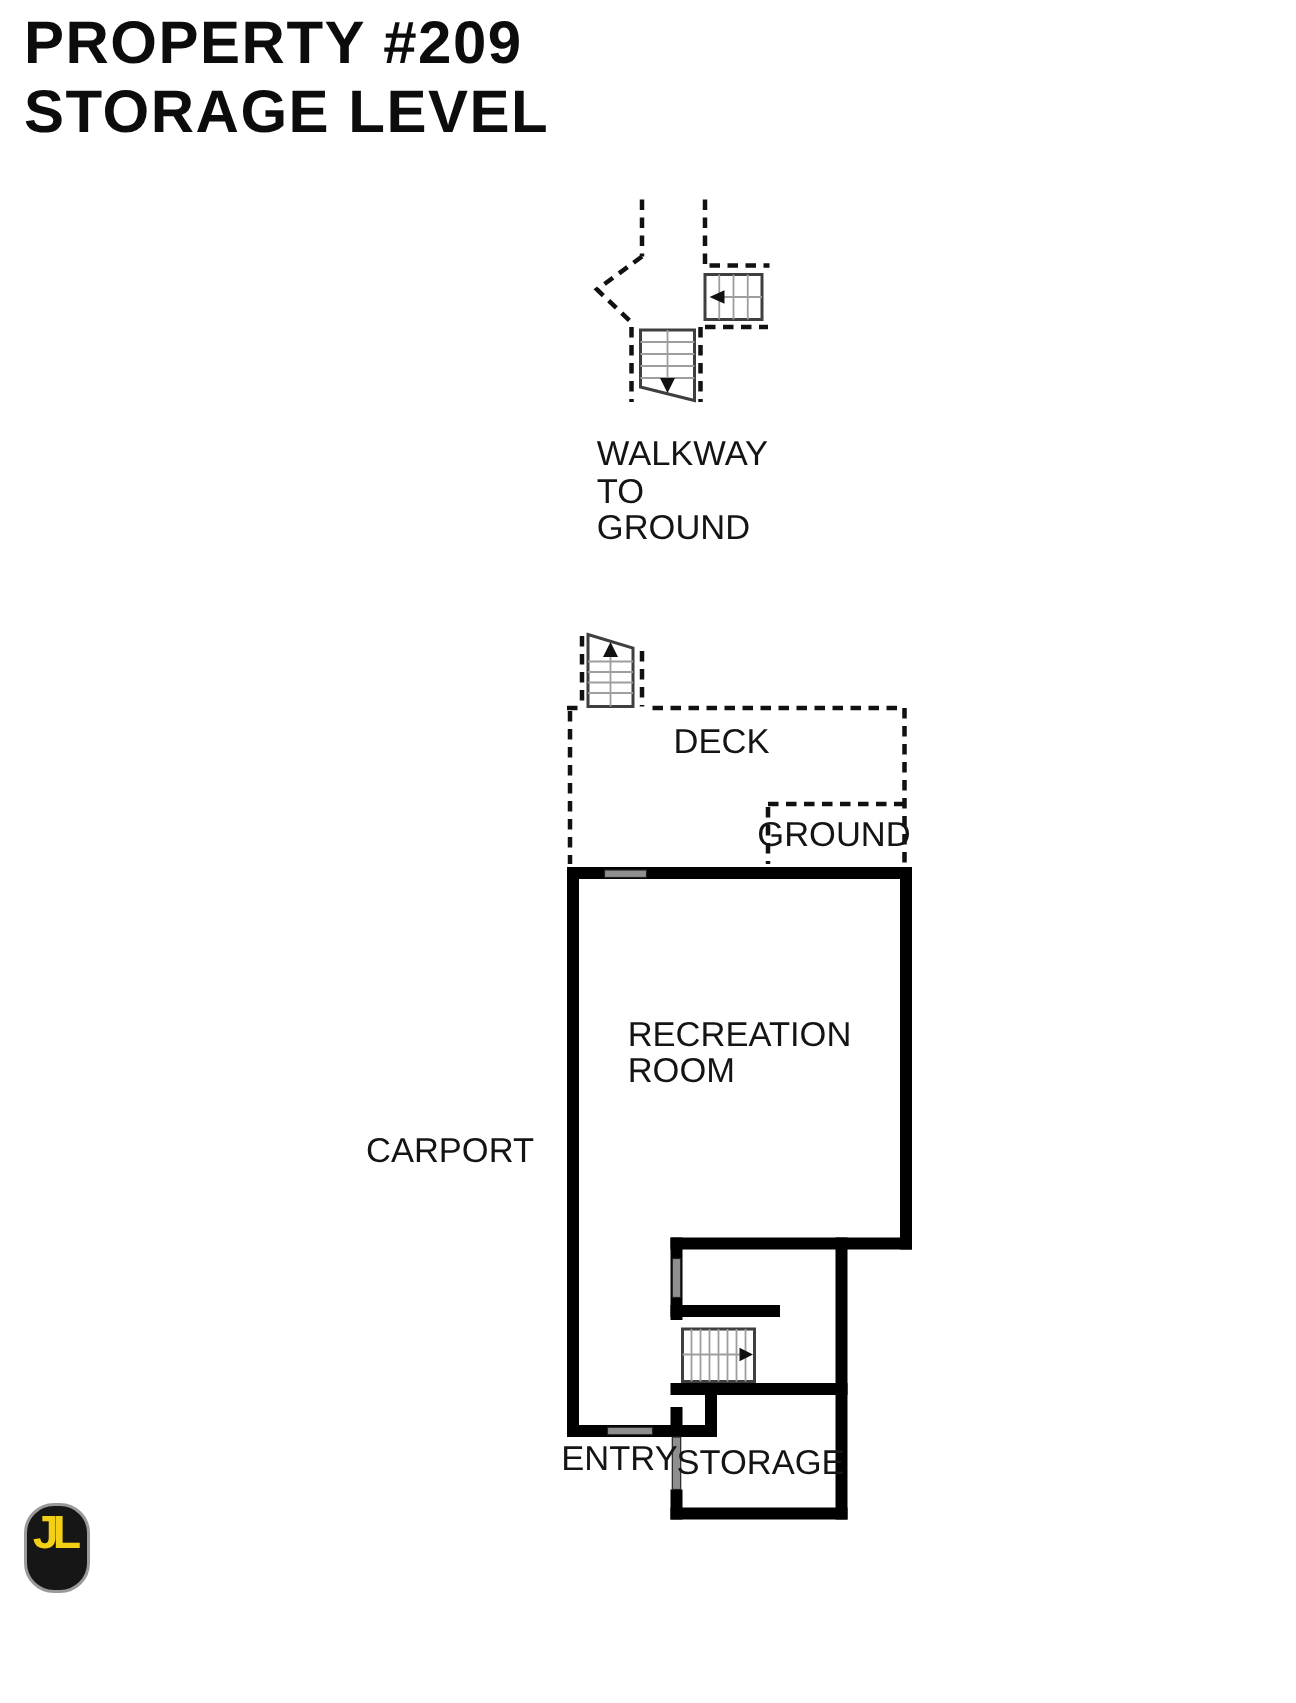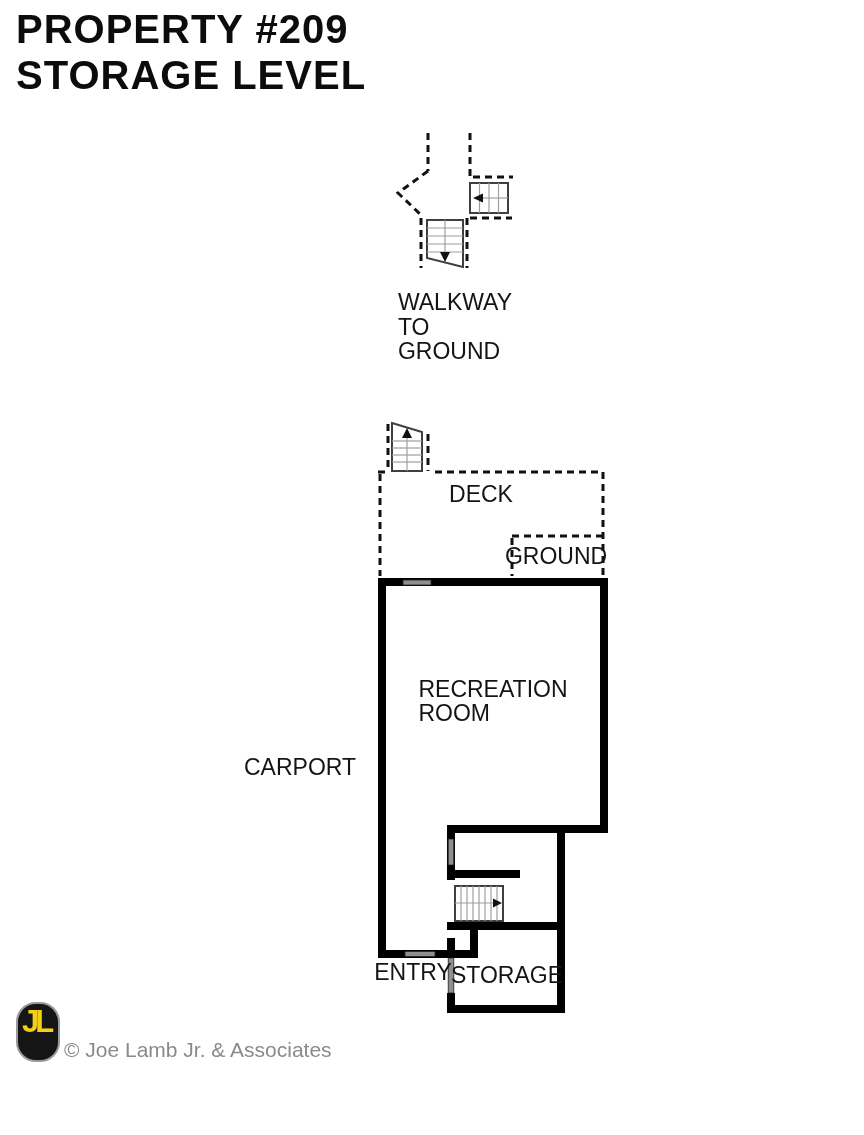--- a/index.html
+++ b/index.html
@@ -156,15 +156,14 @@
 
   <div class="room-label" style="left:300px;top:767px;">CARPORT</div>
 
   <div class="room-label" style="left:413px;top:972px;">ENTRY</div>
 
   <div class="room-label" style="left:507px;top:975px;">STORAGE</div>
 
   <div class="logo-badge">
     <span class="logo-letters">JL</span>
   </div>
-  <div class="copyright">© Joe Lamb Jr. &amp; Associates</div>
 
 </div>
 
 </body></html>

